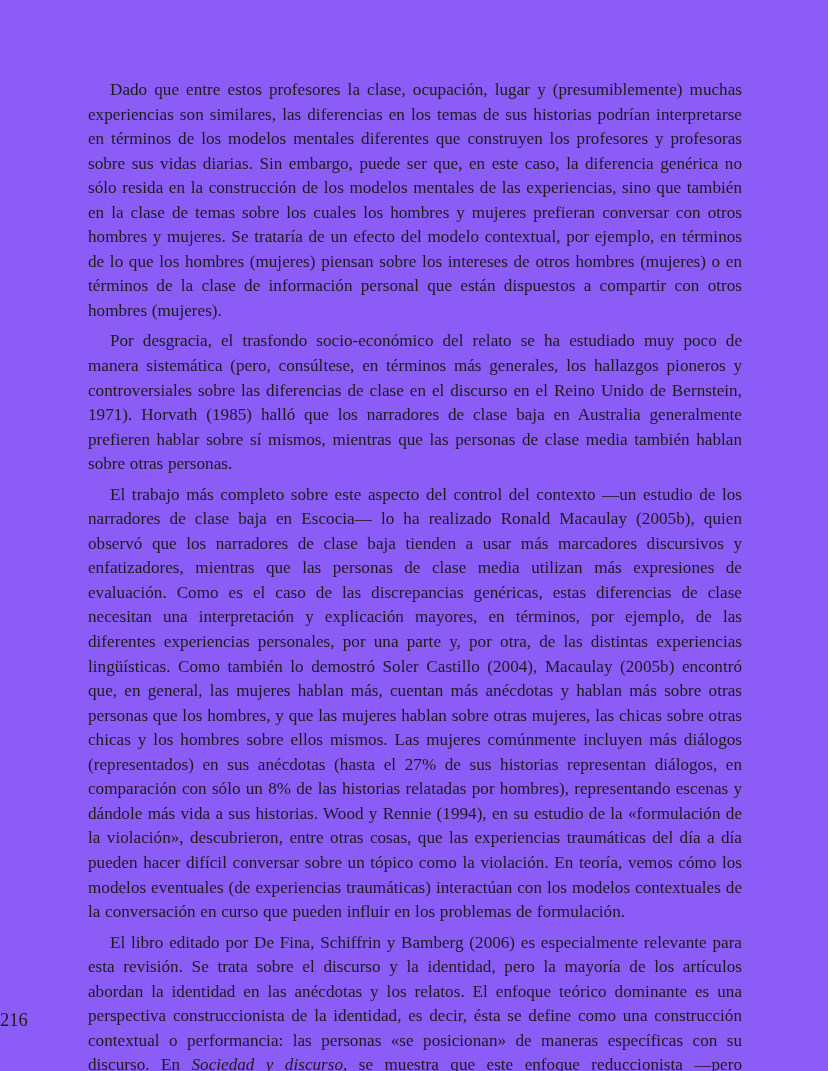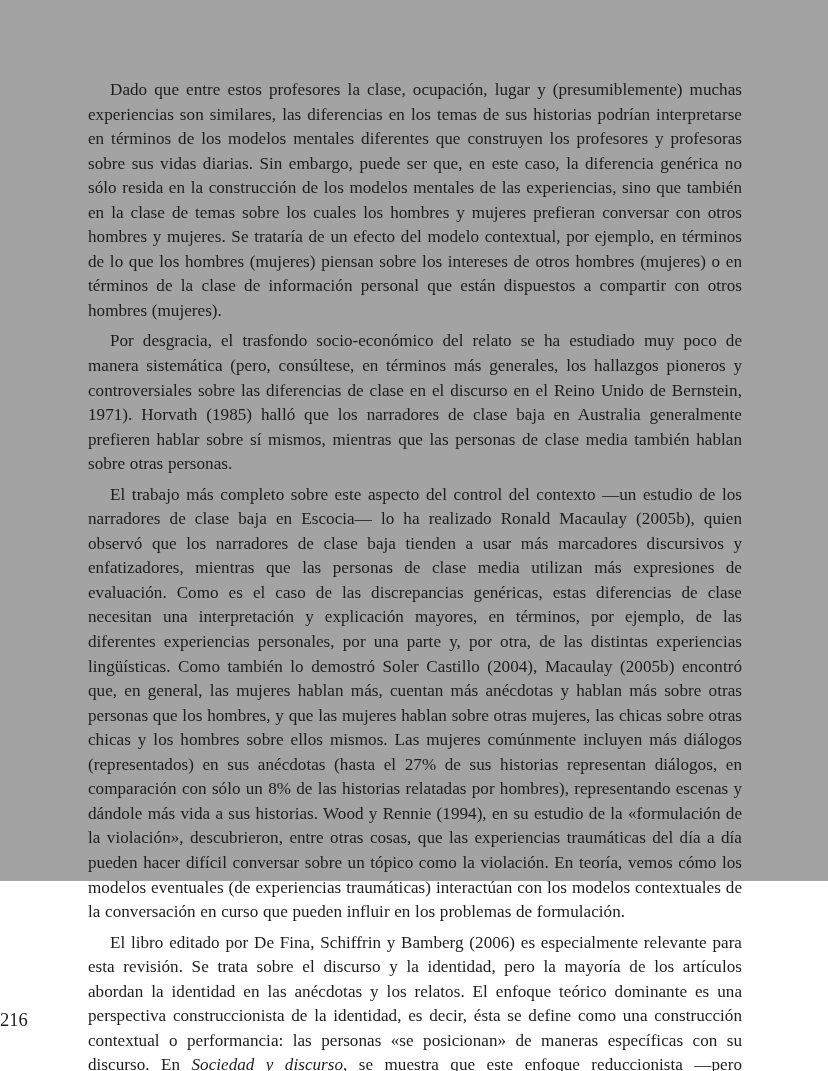--- a/index.html
+++ b/index.html
@@ -14,22 +14,22 @@
     position: relative;
     font-family: "Liberation Serif", "DejaVu Serif", serif;
     color: #1a1a1a;
     overflow: hidden;
   }
   .page {
     position: absolute;
     left: 0;
     top: 0;
     width: 828px;
-    height: 881px;
-    background: #a3a3a3;
+    height: 1071px;
+    background: #8b5cf6;
   }
   .text-block {
     position: absolute;
     left: 88px;
     top: 78px;
     width: 654px;
   }
   .para {
     margin: 0;
     text-align: justify;

